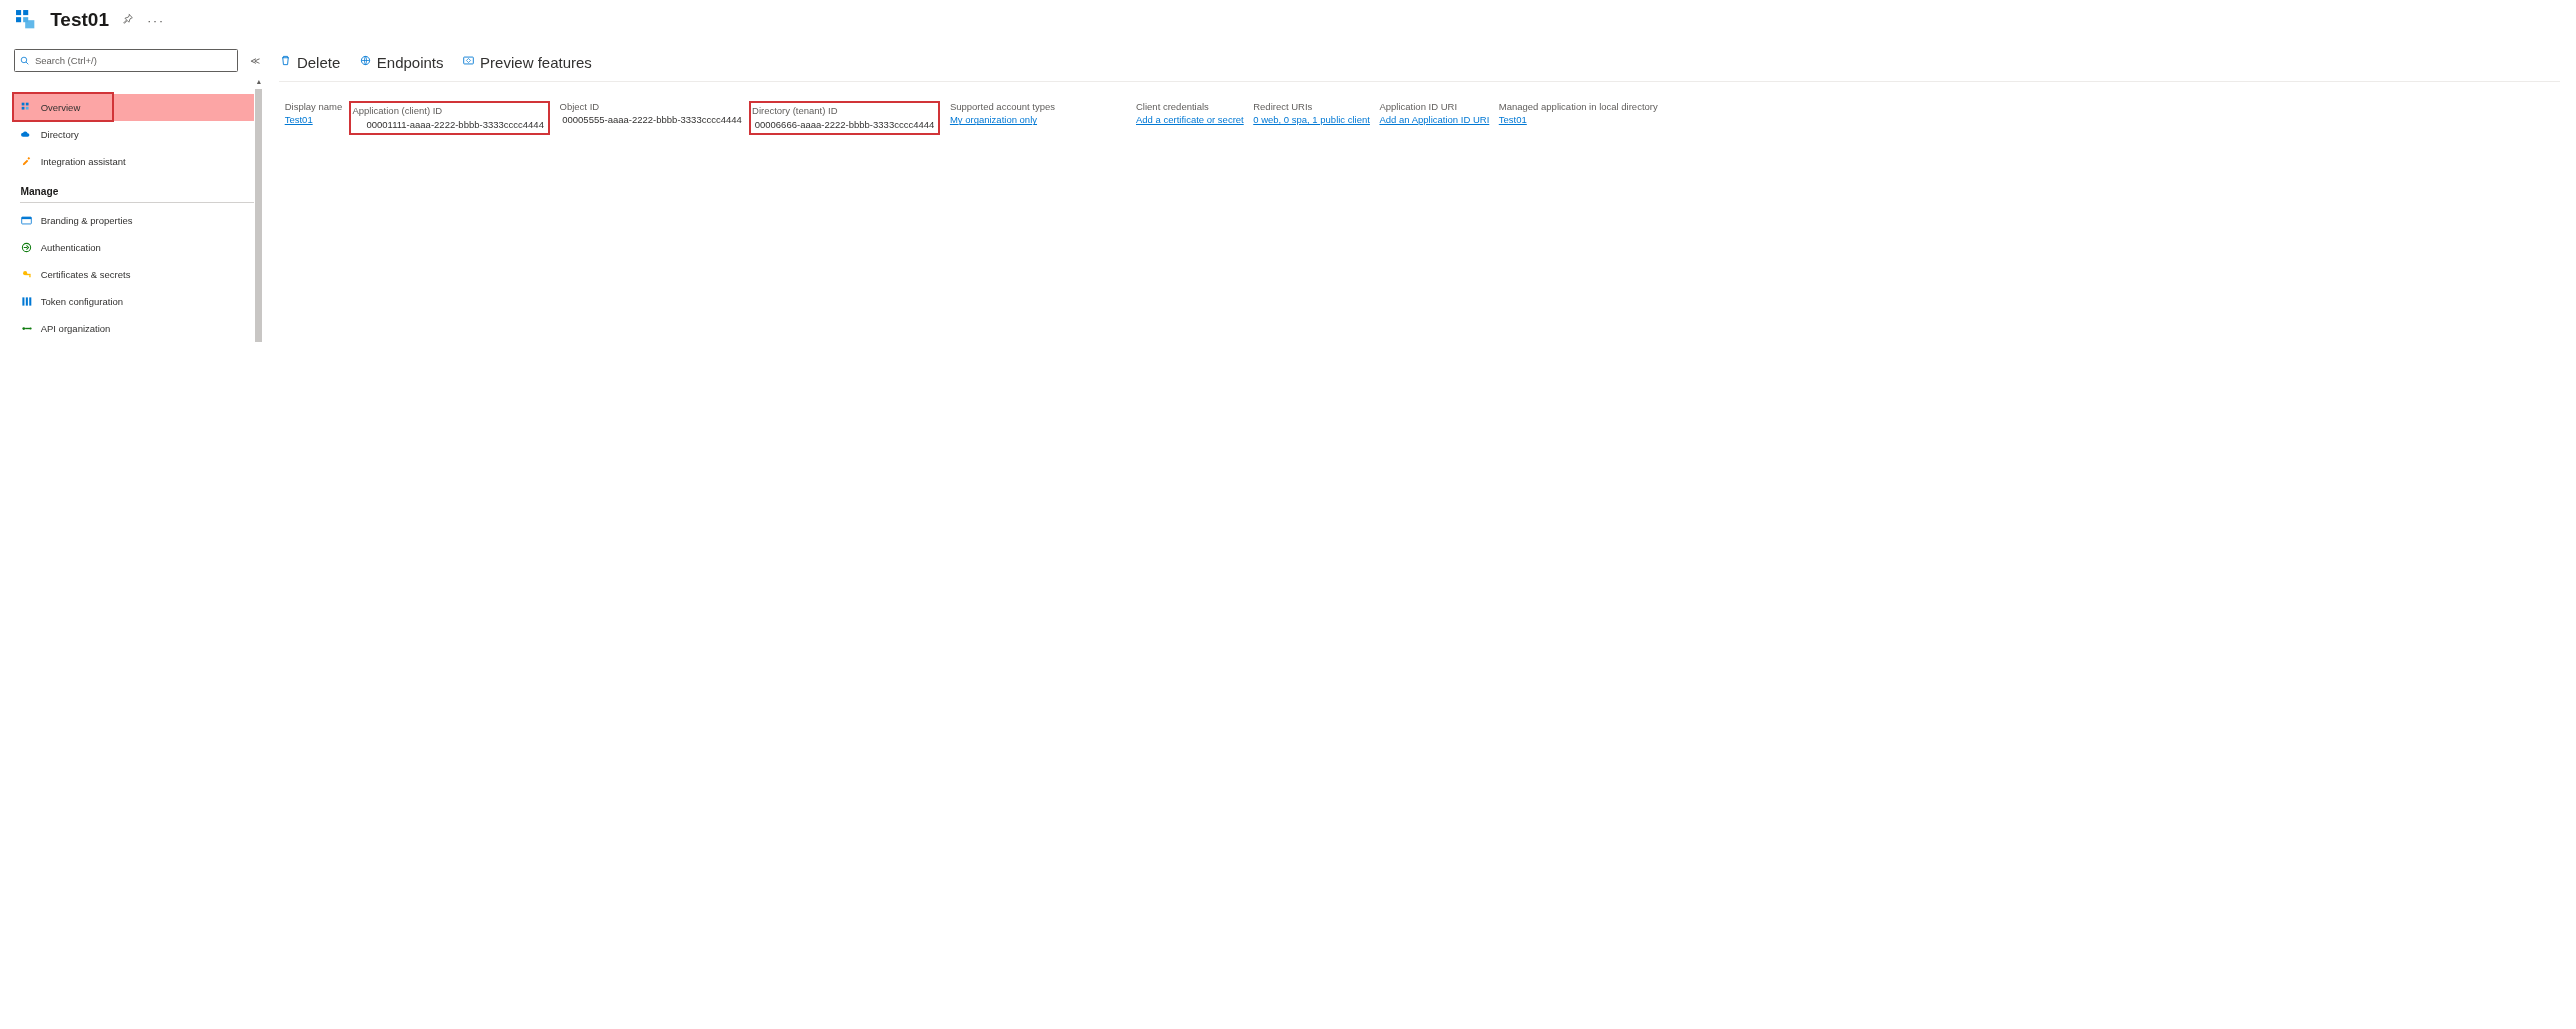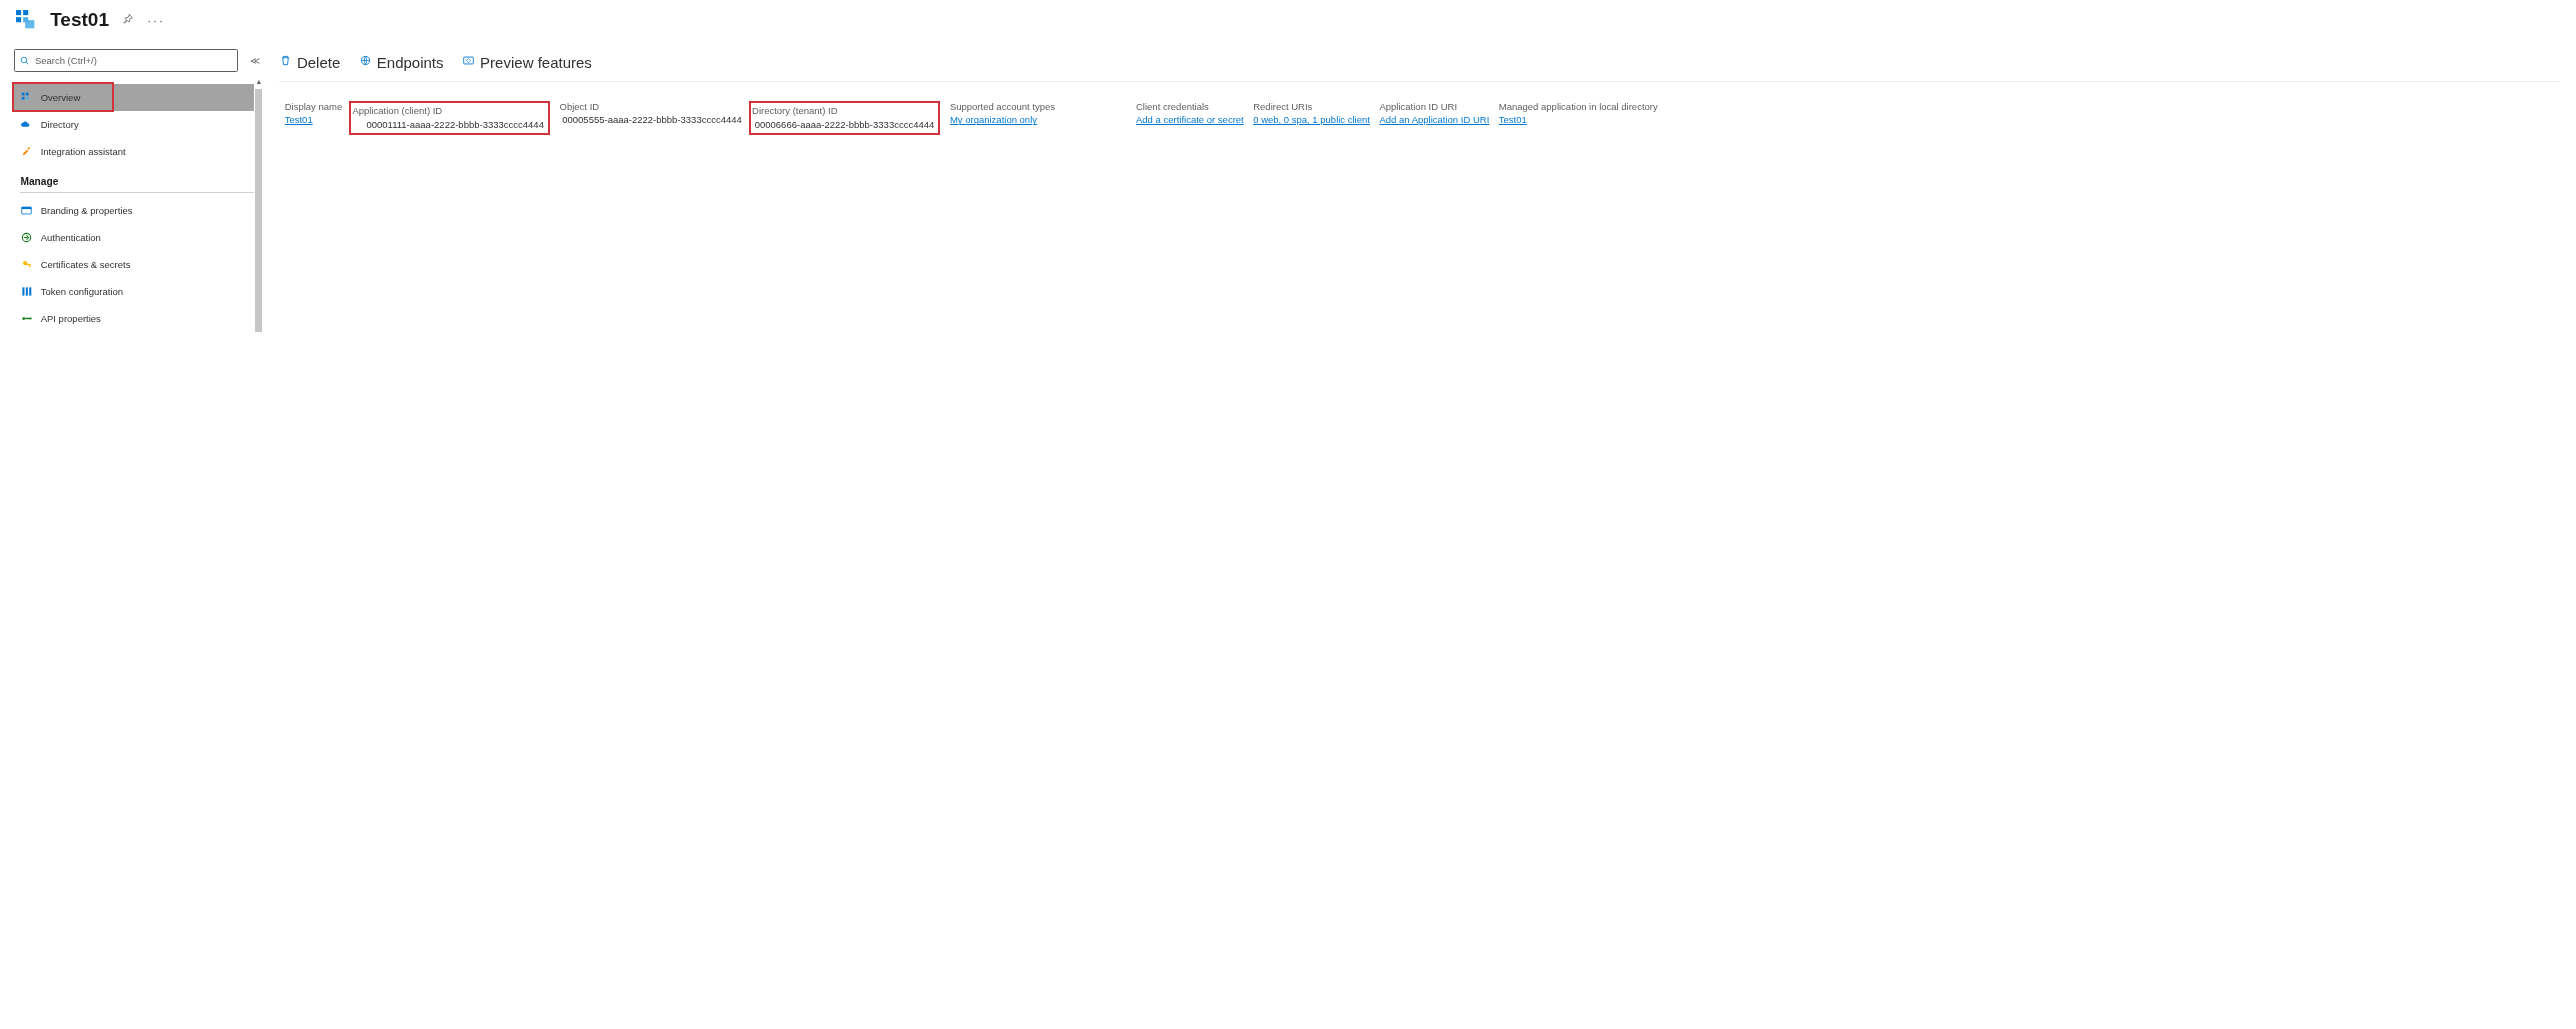--- a/index.html
+++ b/index.html
@@ -28,21 +28,21 @@
     .pin-icon { width: 13.6px; height: 13.6px; color:#605e5c; cursor: pointer;}
     .more-icon { font-size: 13.6px; color:#605e5c; cursor: pointer; letter-spacing: 1.4px;}
     .content-wrap { display:flex; }
     .sidebar {
       width: 263px;
       flex-shrink:0;
       border-right:none;
       padding: 0 0 0 13.6px;
       position:relative;
     }
-    .search-row { display:flex; align-items:center; gap:9.5px; margin-bottom:12px;}
+    .search-row { display:flex; align-items:center; gap:9.5px; margin-bottom:22px;}
     .search-box {
       flex:1;
       display:flex; align-items:center;
       border:0.7px solid #605e5c;
       border-radius:1.4px;
       height:23px;
       padding:0 5.4px;
       gap:5.4px;
     }
     .search-box input {
@@ -53,21 +53,21 @@
     .collapse-btn { color:#605e5c; cursor:pointer; font-size:9.5px; padding:2.7px;}
     .nav-list { list-style:none; margin-top:4.1px;}
     .nav-item {
       display:flex; align-items:center; gap:8.1px;
       height:27px;
       padding:0 6.8px;
       cursor:pointer;
       font-size:9.5px;
       color:#323130;
     }
-    .nav-item.active { background:#a3a3a3;}
+    .nav-item.active { background:#fca5a5;}
     .nav-item .nav-icon { width:12.2px; height:12.2px; display:inline-flex; align-items:center; justify-content:center;}
     .highlight-red { border:2px solid #d13438; }
     .section-label {
       font-weight:600; font-size:10.2px; color:#1b1a19;
       padding:11px 6.8px 5.4px 6.8px;
     }
     .divider { height:0.7px; background:#d2d0ce; margin:0 6.8px 4.1px 6.8px;}
     .scrollbar-track {
       position:absolute; right:0; top:33px; bottom:0; width:9.5px; background:#fff;
     }
@@ -217,21 +217,21 @@
         <span>Token configuration</span>
       </li>
       <li class="nav-item">
         <span class="nav-icon">
           <svg viewBox="0 0 16 16" width="11" height="11">
               <circle cx="4" cy="8" r="2" fill="#107c10"></circle>
               <rect x="6" y="7" width="8" height="2" fill="#107c10"></rect>
               <circle cx="14" cy="8" r="1.5" fill="#107c10"></circle>
             </svg>
         </span>
-        <span>API properties</span>
+        <span>API organization</span>
       </li>
     </ul>
 
     <div class="scrollbar-track">
       <span class="scrollbar-arrow-up">▲</span>
       <div class="scrollbar-thumb"></div>
     </div>
   </div>
 
   <div class="main">

